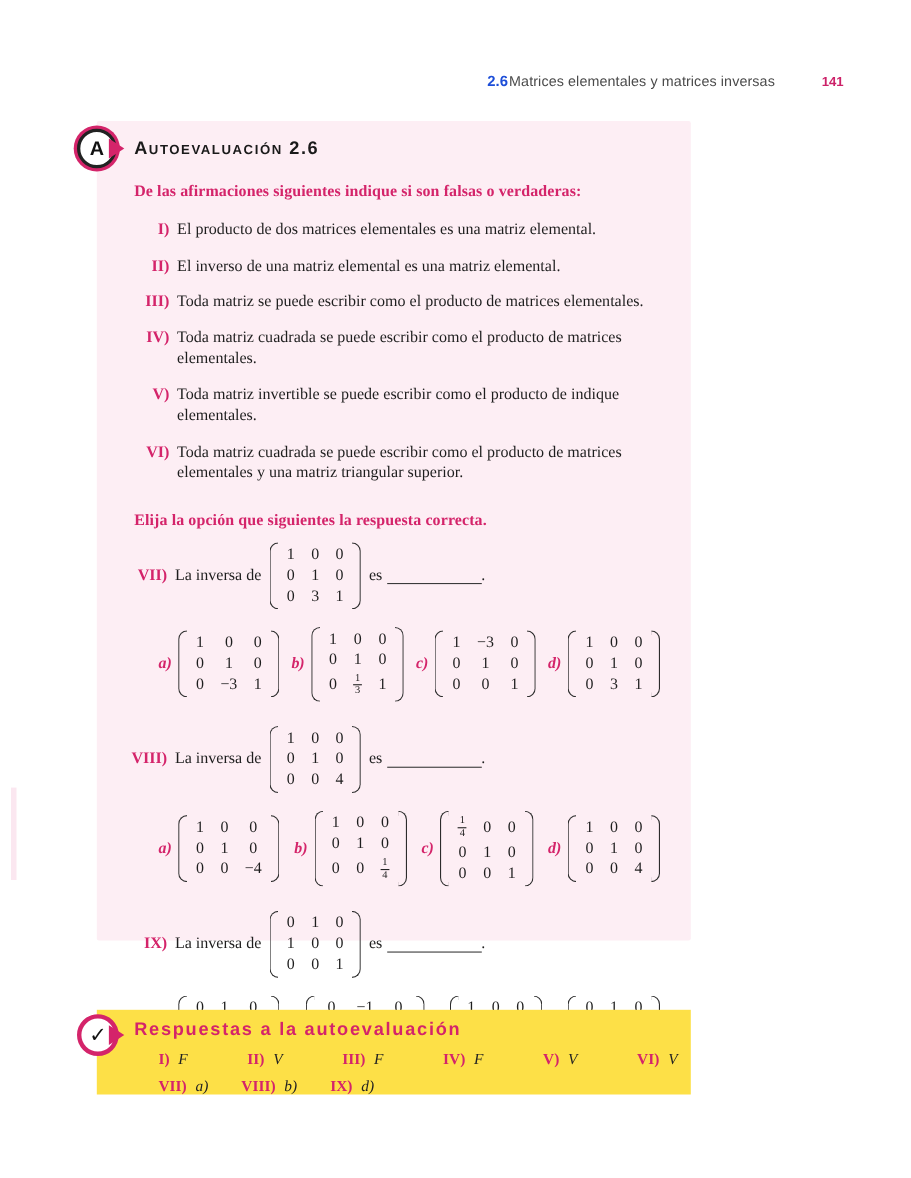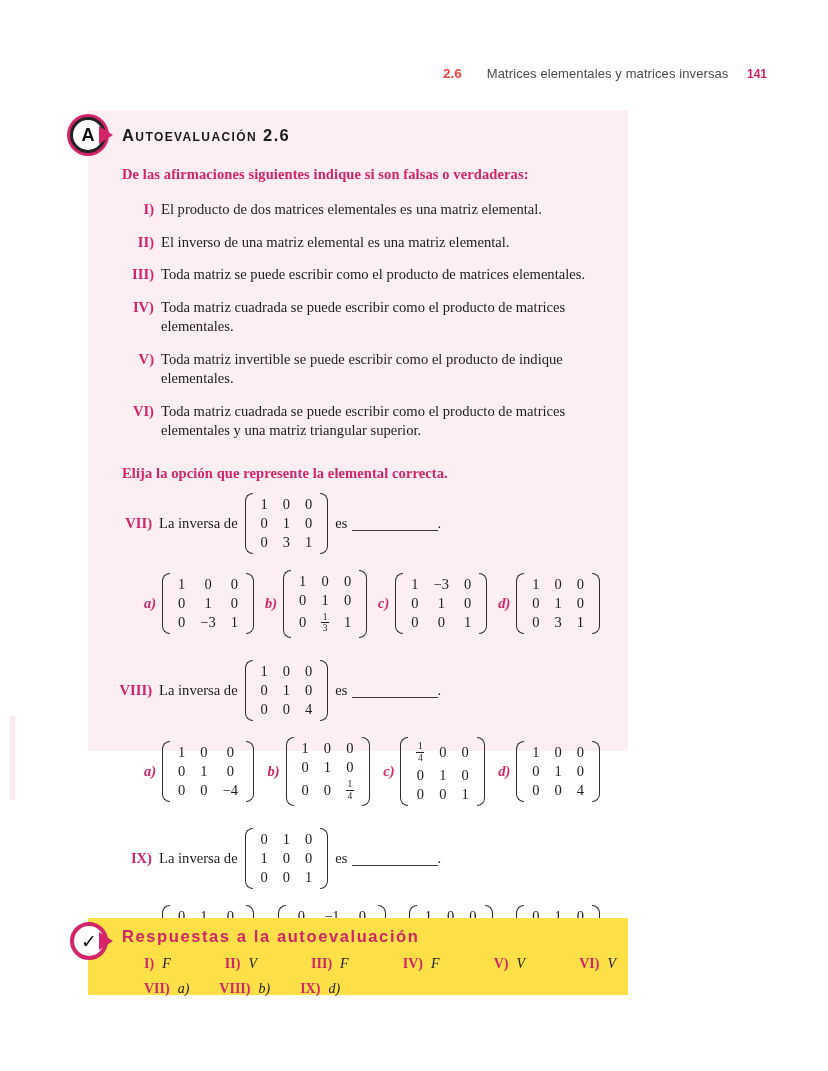--- a/index.html
+++ b/index.html
@@ -6,27 +6,27 @@
   body{
     width:828px;height:1071px;position:relative;background:#ffffff;
     font-family:"Liberation Serif", serif;color:#1e1e1e;overflow:hidden;
   }
   
   .runhead{
     position:absolute;top:66px;left:443px;width:324px;
     display:flex;align-items:baseline;
     font-family:"Liberation Sans", sans-serif;font-size:13px;
   }
-  .runhead .secnum{font-weight:bold;color:#ef4444;margin-right:25px;font-size:13.5px;}
+  .runhead .secnum{font-weight:bold;color:#1d4ed8;margin-right:1px;font-size:13.5px;}
   .runhead .sectitle{color:#4a4a4a;letter-spacing:.1px;text-align:right;}
   .runhead .pagenum{margin-left:auto;font-weight:bold;color:#cc2168;font-size:12px;}
 
   
   .autoeval-panel{
-    position:absolute;left:88px;top:110px;width:540px;height:641px;
+    position:absolute;left:88px;top:110px;width:540px;height:745px;
     background:#fdeef4;border-radius:2px;box-sizing:border-box;
     padding:14px 18px 0 34px;
   }
   .answers-panel{
     position:absolute;left:88px;top:918px;width:540px;height:77px;
     background:#fde047;box-sizing:border-box;padding:7px 14px 0 34px;
   }
   .left-strip{position:absolute;left:10px;top:716px;width:5px;height:84px;background:#fbe7f0;}
 
   
@@ -129,21 +129,21 @@
       </div>
       <div class="stmt">
         <span class="lab">V)</span>
         <span class="txt">Toda matriz invertible se puede escribir como el producto de indique elementales.</span>
       </div>
       <div class="stmt">
         <span class="lab">VI)</span>
         <span class="txt">Toda matriz cuadrada se puede escribir como el producto de matrices elementales y una matriz triangular superior.</span>
       </div>
     </div>
-  <div class="pink-lead choose">Elija la opción que represente la elemental correcta.</div>
+  <div class="pink-lead choose">Elija la opción que siguientes la respuesta correcta.</div>
   <div id="questions">
       <div class="question">
         <span class="qlab">VII)</span>
         <span class="qtext">La inversa de</span>
         <span class="matrix">
           <span class="paren l"></span>
           <span class="mgrid">
             <span>1</span>
             <span>0</span>
             <span>0</span>

